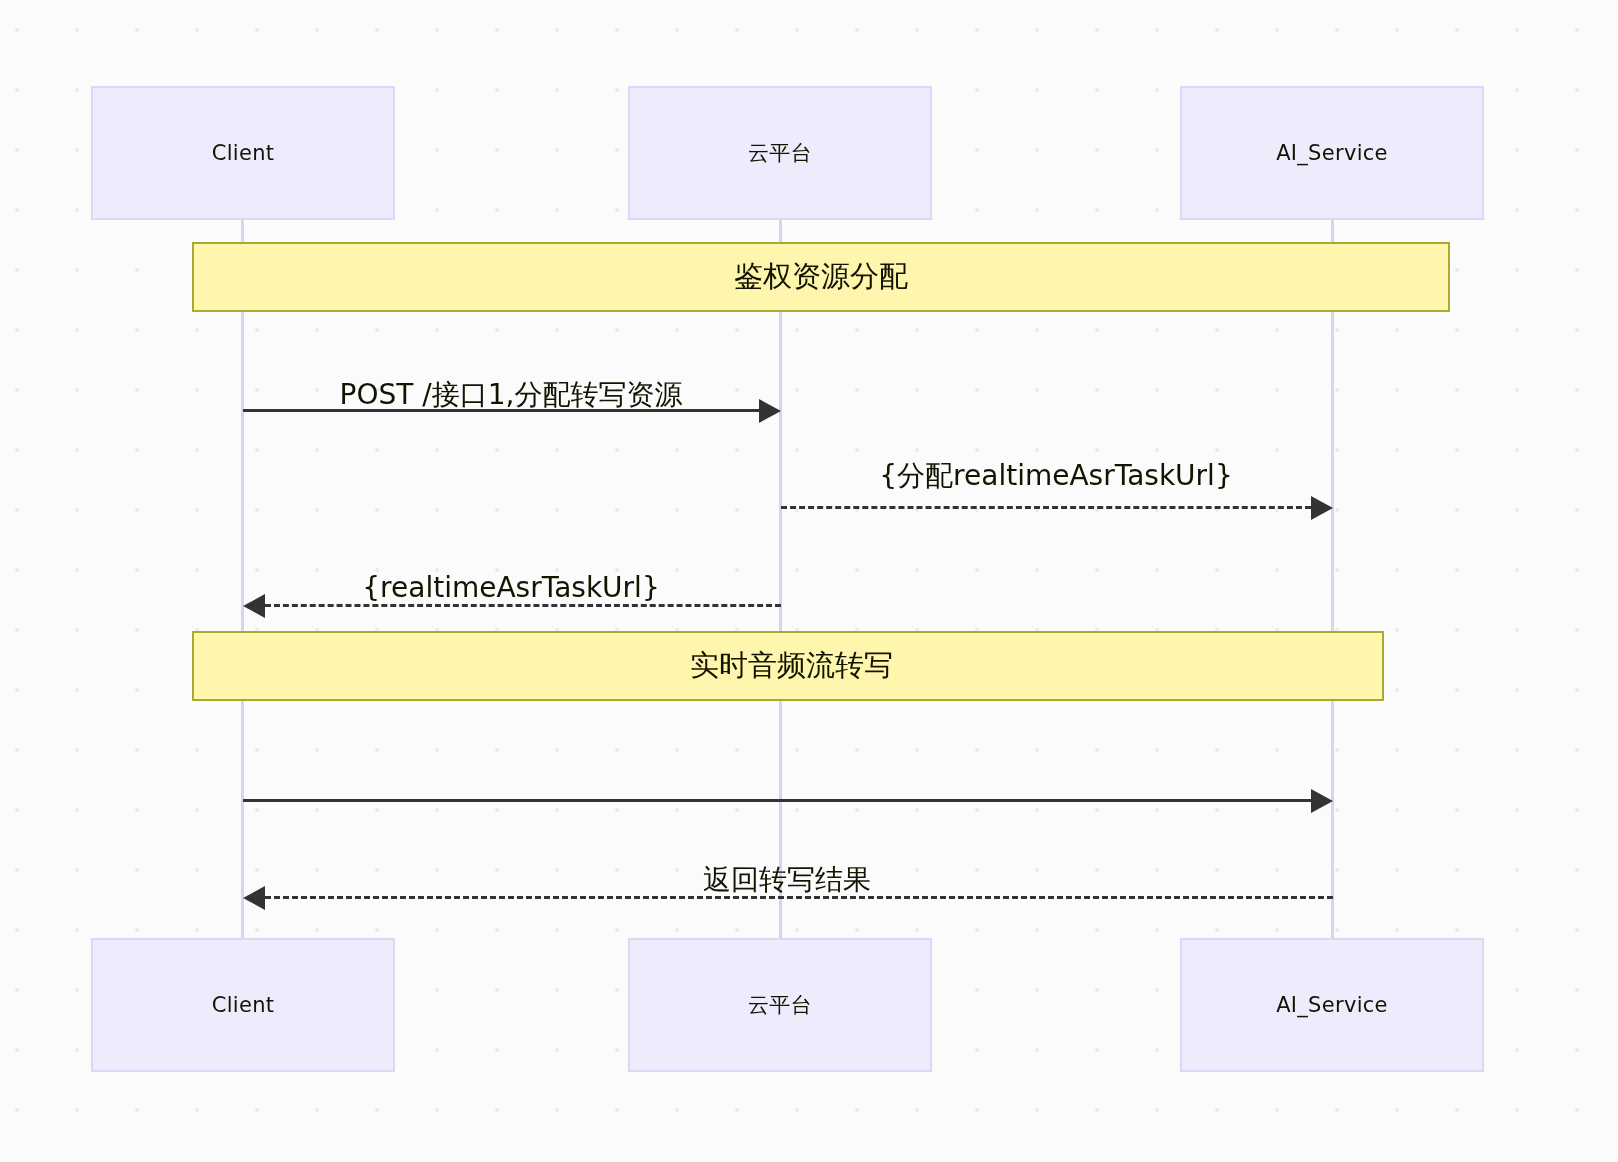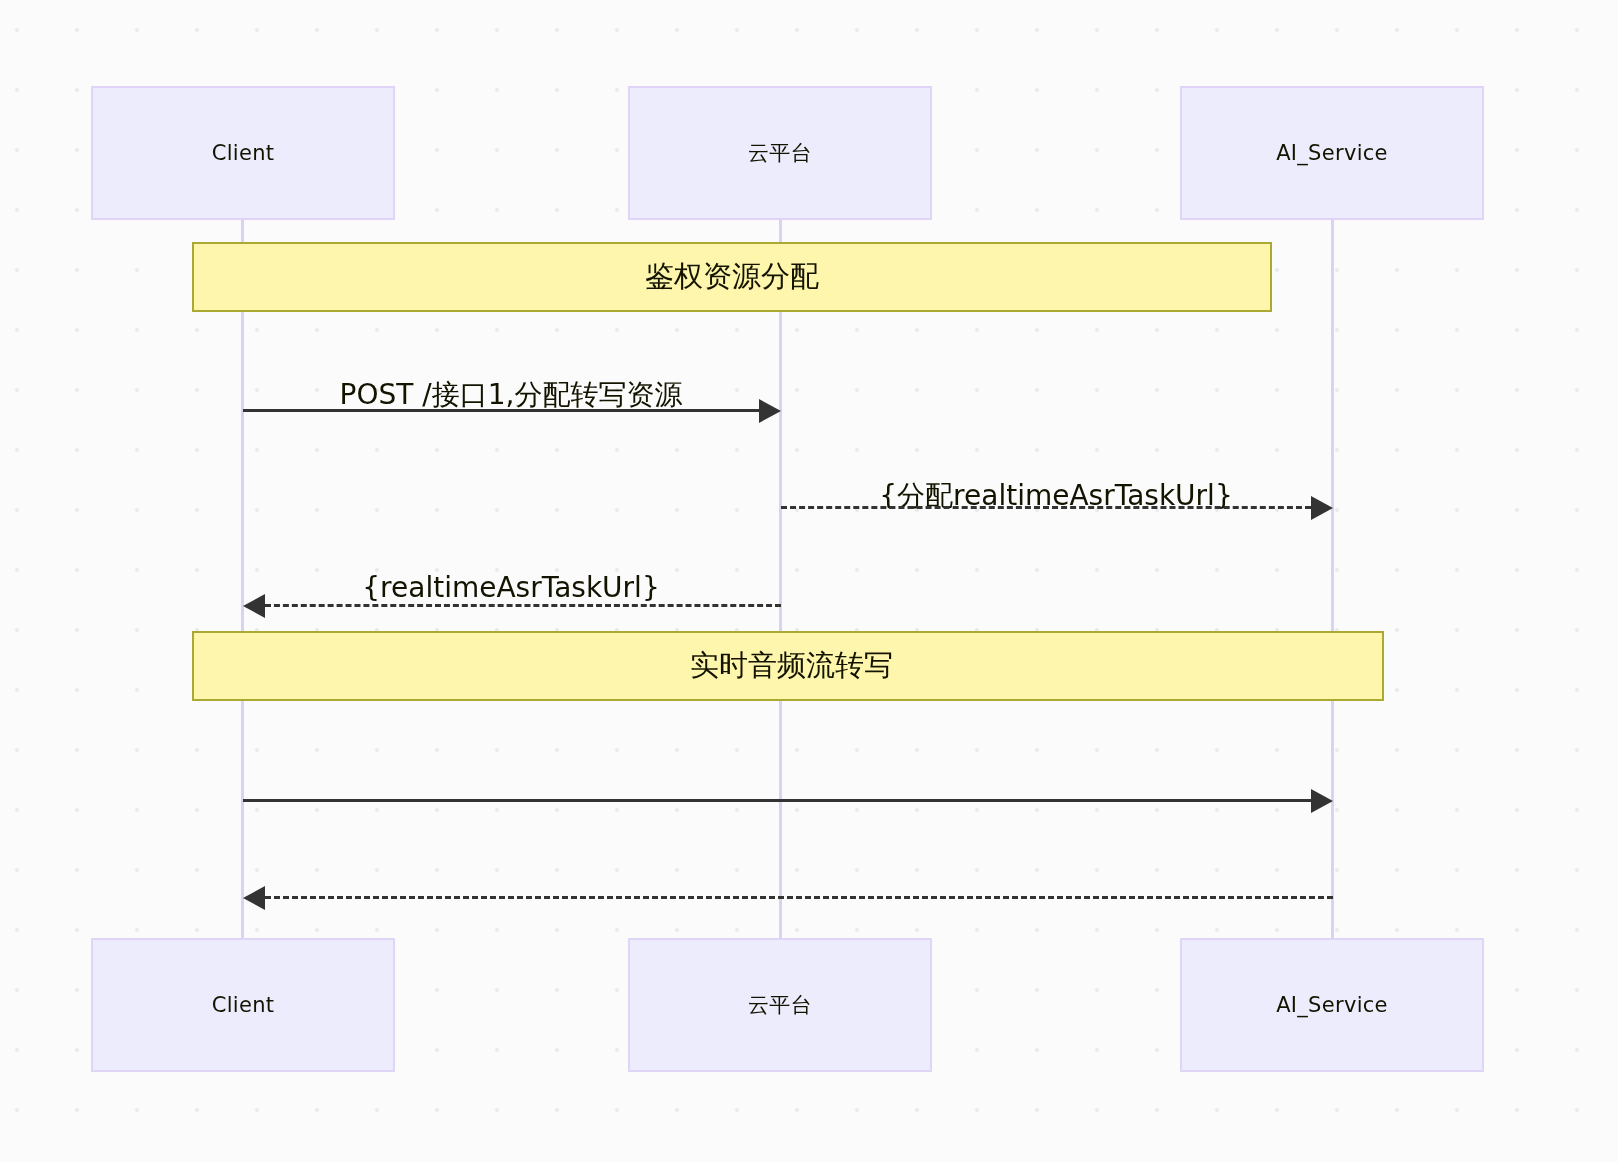--- a/index.html
+++ b/index.html
@@ -97,43 +97,44 @@
   <div class="participant" style="left:91px; top:86px; width:304px; height:134px;">
     <span>Client</span>
   </div>
   <div class="participant" style="left:628px; top:86px; width:304px; height:134px;">
     <span>云平台</span>
   </div>
   <div class="participant" style="left:1180px; top:86px; width:304px; height:134px;">
     <span>AI_Service</span>
   </div>
 
-  <div class="note" style="left:192px; top:242px; width:1080px; height:70px;">
+  <div class="note" style="left:192px; top:242px; width:1258px; height:70px;">
     <span>鉴权资源分配</span>
   </div>
 
   <div class="msg-label" style="left:243px; top:356px; width:536px;">POST /接口1,分配转写资源</div>
   <div class="msg-line" style="left:243px; top:409px; width:516px;"></div>
   <div class="arrow-head right" style="left:759px; top:399px;"></div>
 
-  <div class="msg-label" style="left:781px; top:457px; width:550px;">{分配realtimeAsrTaskUrl}</div>
+  <div class="msg-label" style="left:781px; top:437px; width:550px;">{分配realtimeAsrTaskUrl}</div>
   <div class="msg-line dashed" style="left:781px; top:506px; width:530px;"></div>
   <div class="arrow-head right" style="left:1311px; top:496px;"></div>
 
   <div class="msg-label" style="left:243px; top:551px; width:536px;">{realtimeAsrTaskUrl}</div>
   <div class="msg-line dashed" style="left:265px; top:604px; width:516px;"></div>
   <div class="arrow-head left" style="left:243px; top:594px;"></div>
 
   <div class="note" style="left:192px; top:631px; width:1192px; height:70px;padding-left:7px;">
     <span>实时音频流转写</span>
   </div>
 
   <div class="msg-line" style="left:243px; top:799px; width:1068px;"></div>
   <div class="arrow-head right" style="left:1311px; top:789px;"></div>
 
+  <div class="msg-label" style="left:243px; top:841px; width:1088px;">返回转写结果</div>
   <div class="msg-line dashed" style="left:265px; top:896px; width:1068px;"></div>
   <div class="arrow-head left" style="left:243px; top:886px;"></div>
 
   <div class="participant" style="left:91px; top:938px; width:304px; height:134px;">
     <span>Client</span>
   </div>
   <div class="participant" style="left:628px; top:938px; width:304px; height:134px;">
     <span>云平台</span>
   </div>
   <div class="participant" style="left:1180px; top:938px; width:304px; height:134px;">

